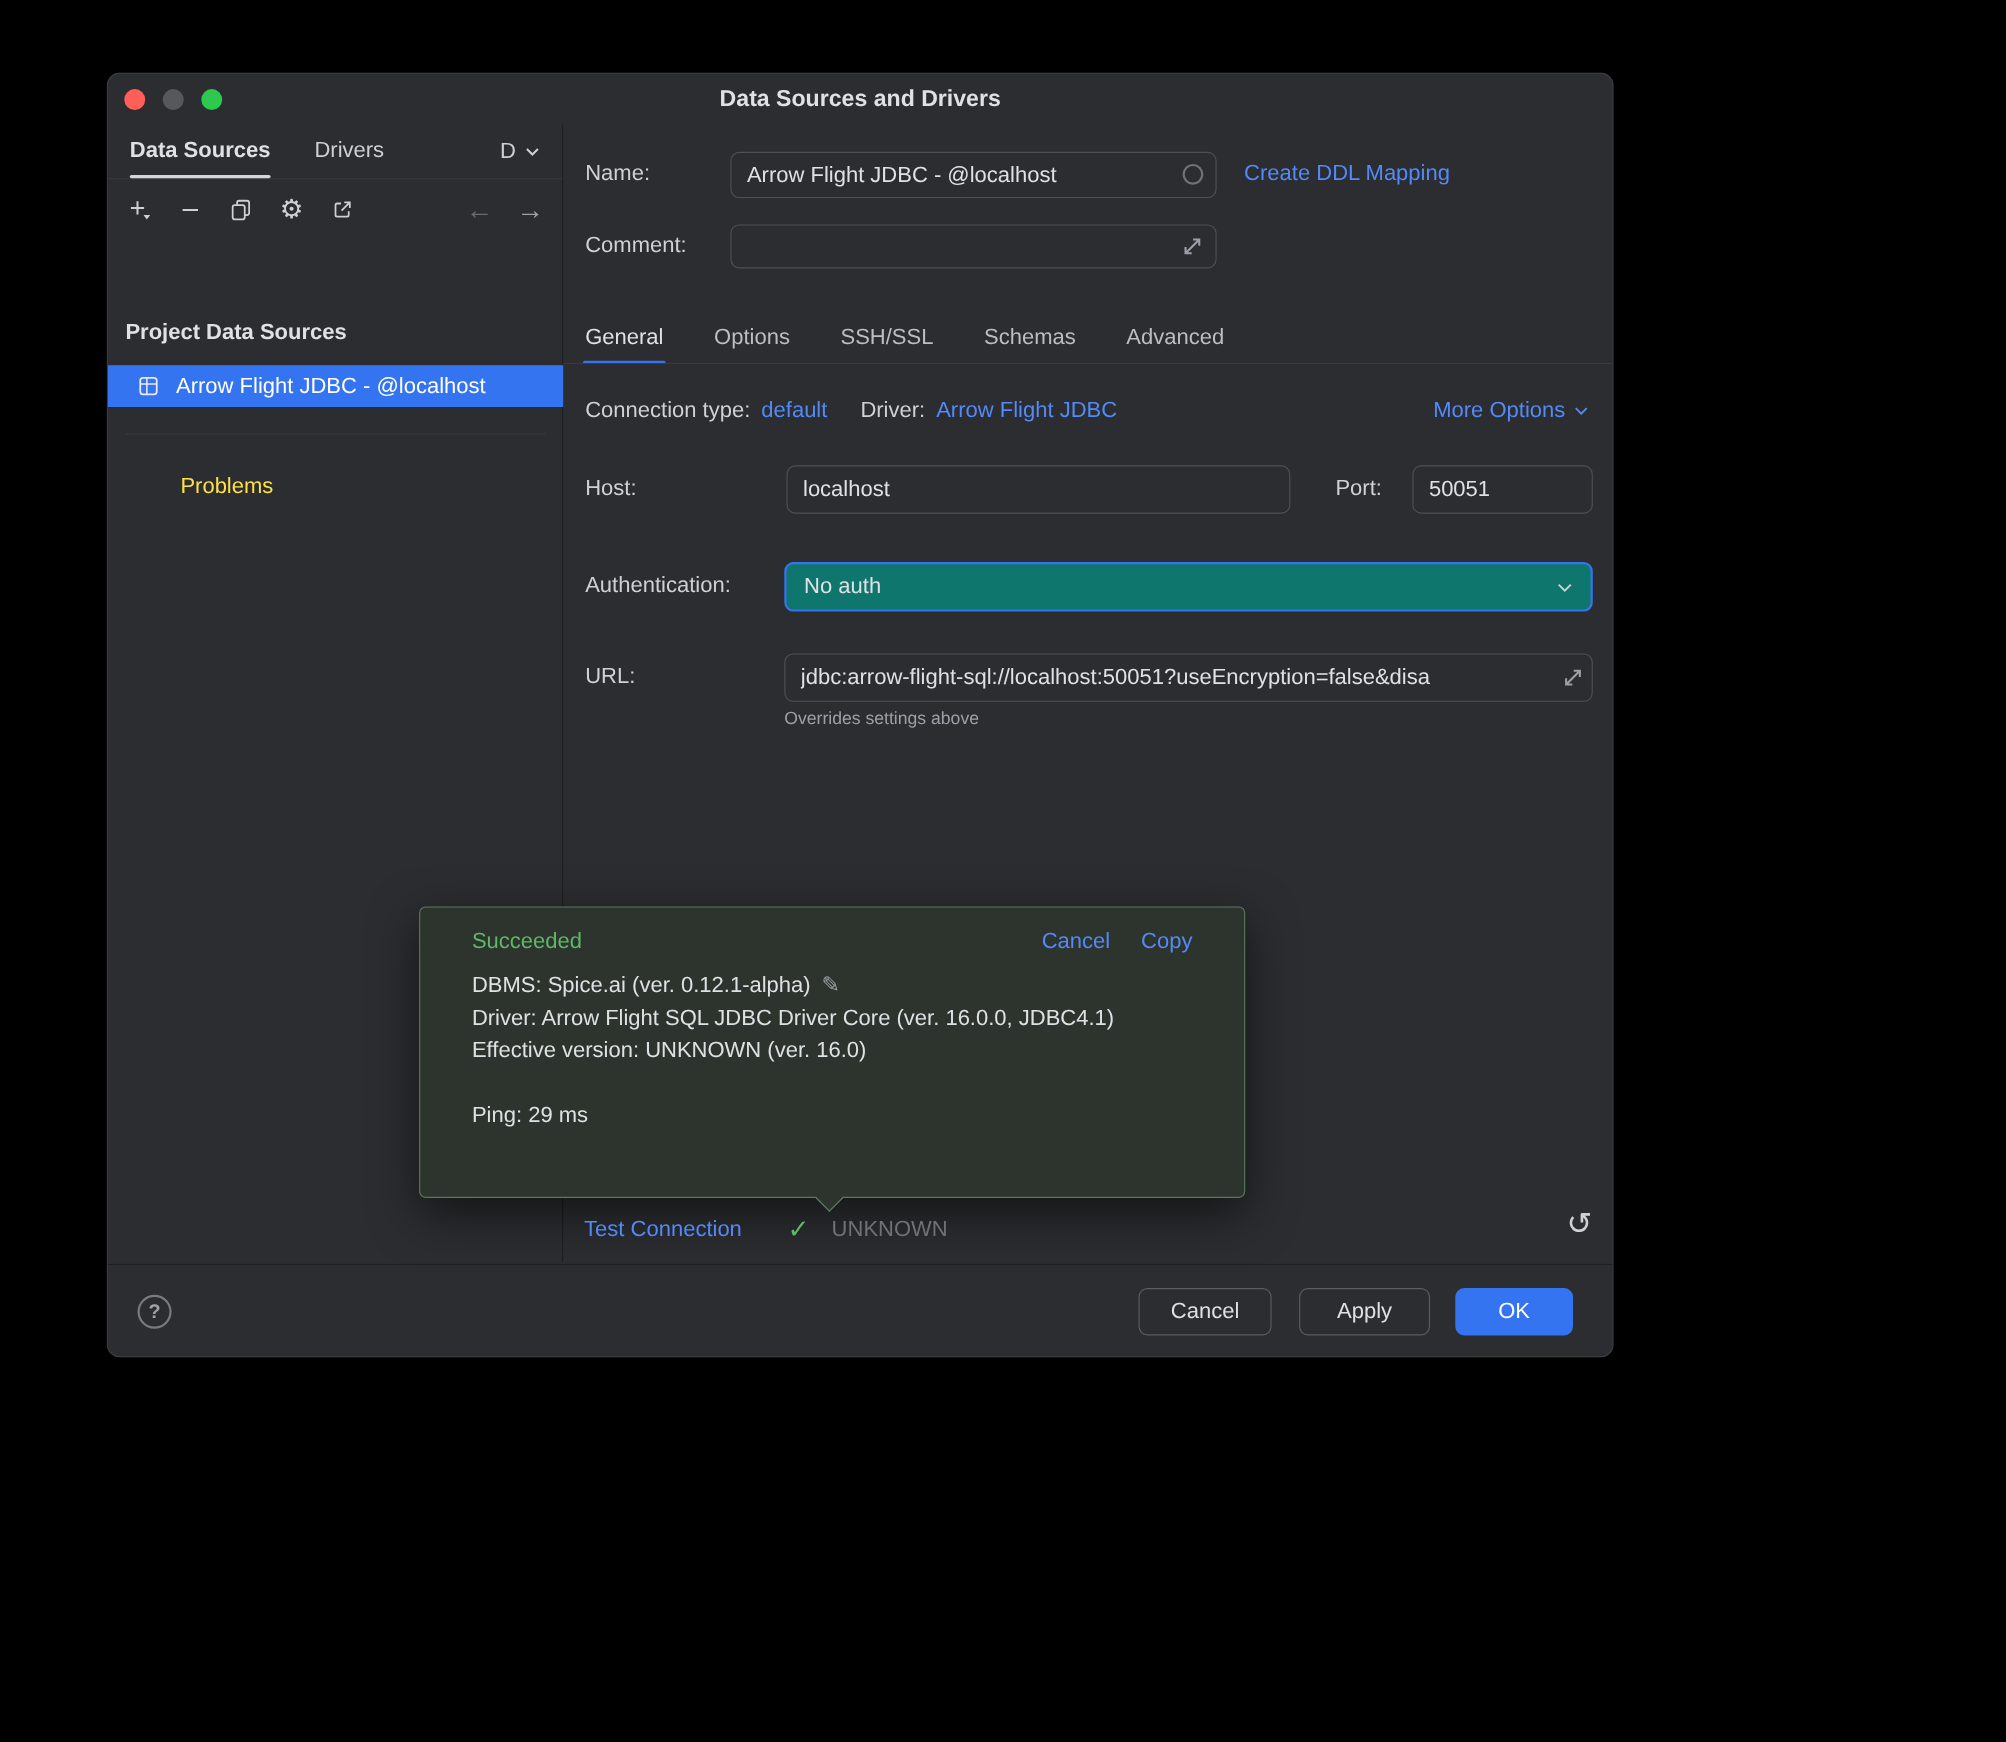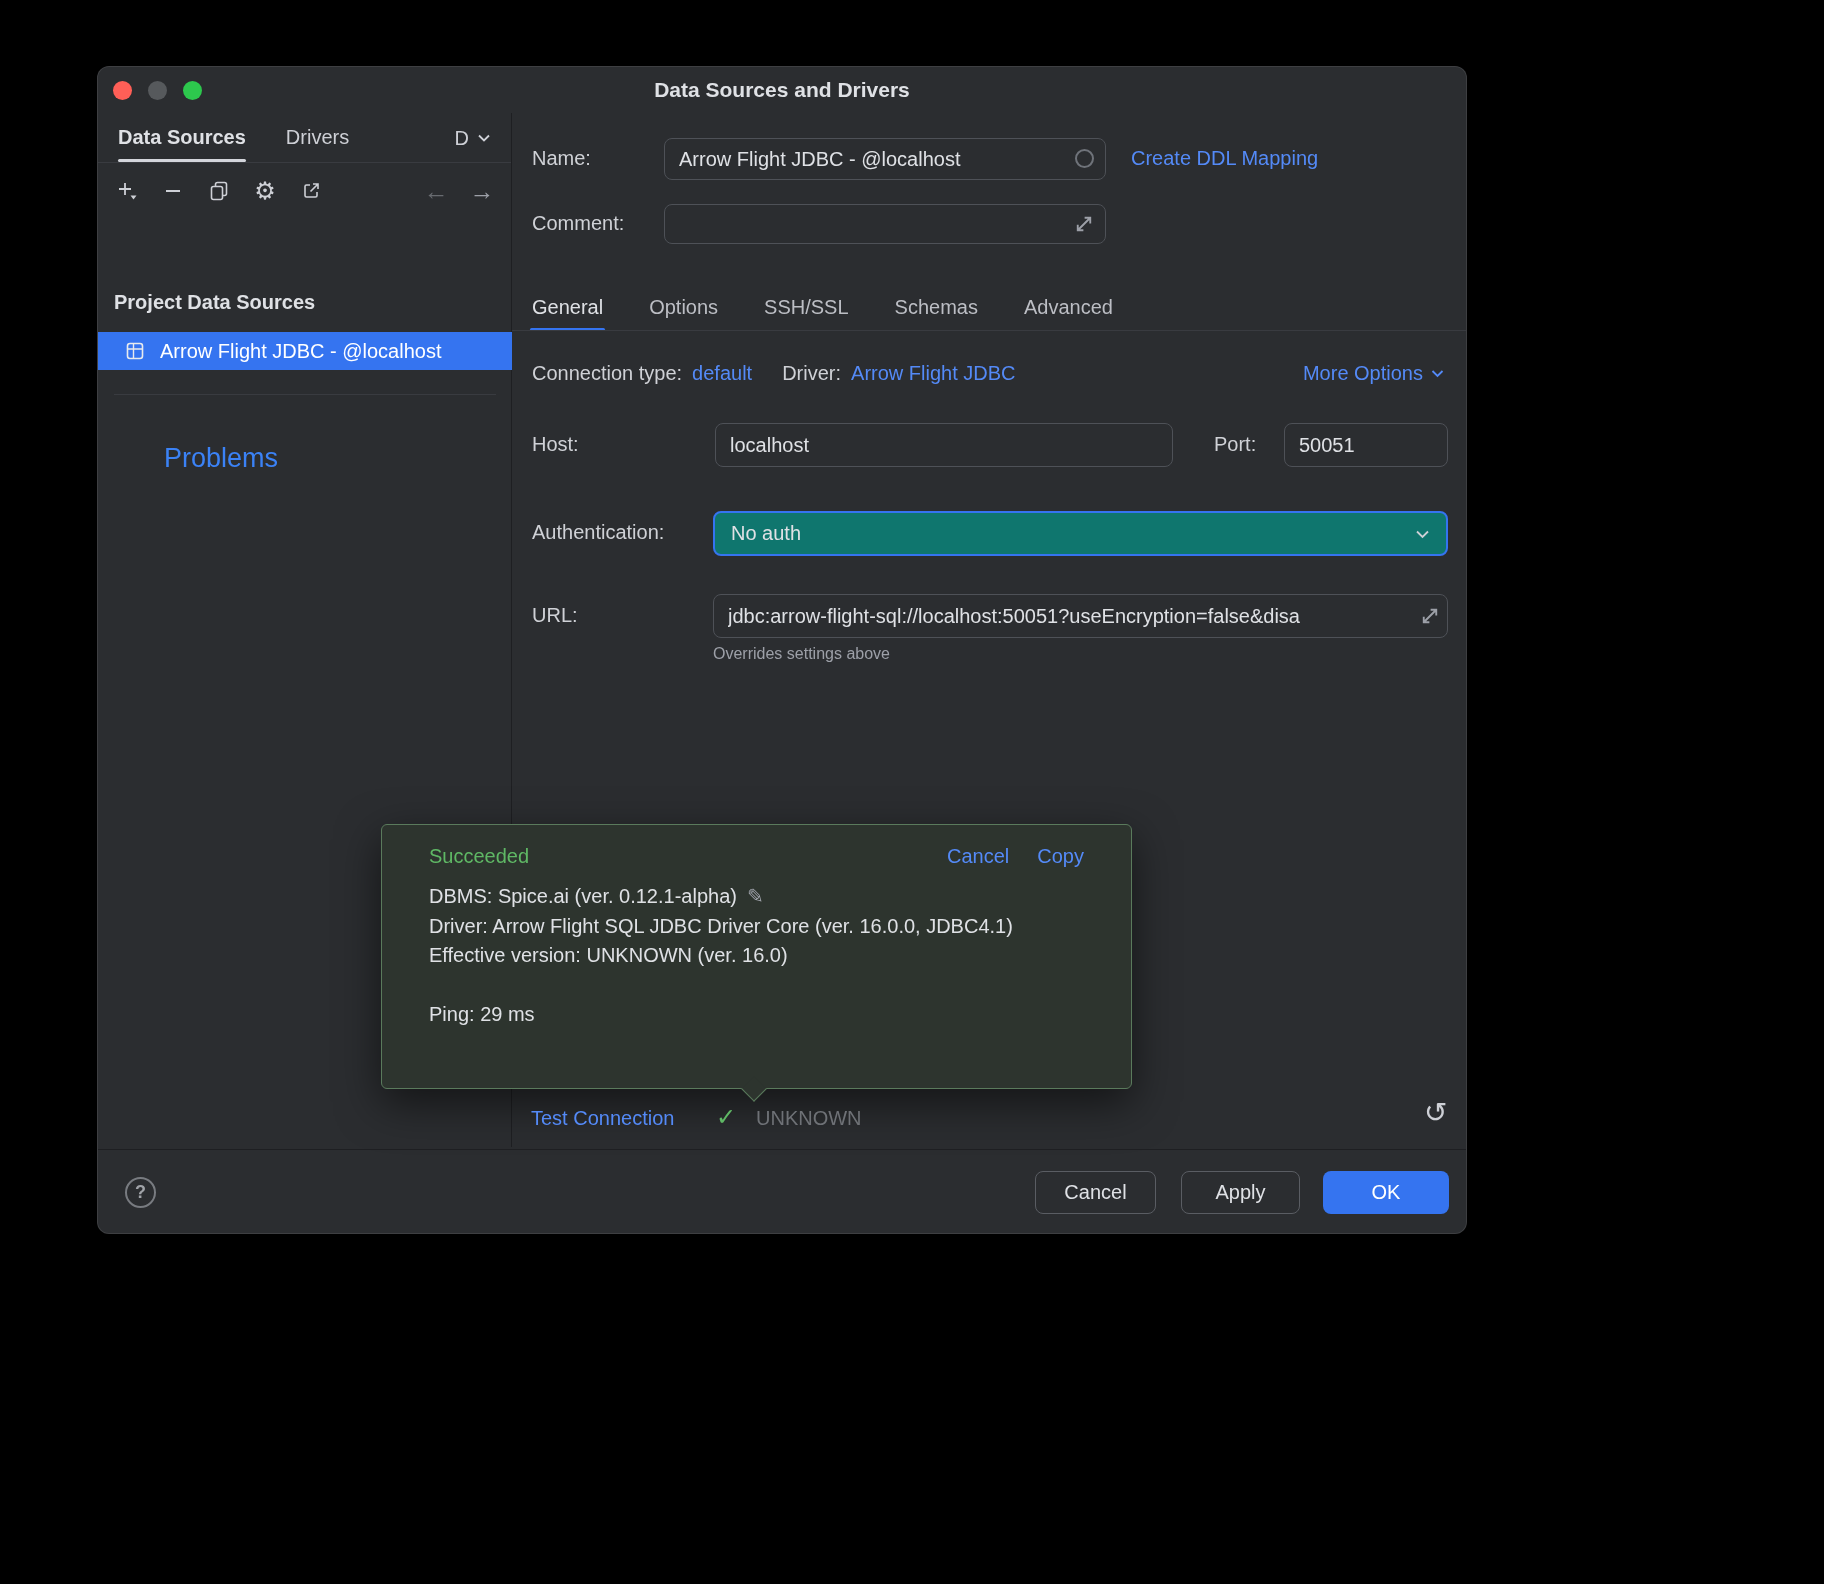--- a/index.html
+++ b/index.html
@@ -46,21 +46,21 @@
   .nav-arrow { font-size:25px; line-height:1; }
   .nav-arrow.dim { color:#686b70; }
   .nav-arrow.fwd { color:#9da0a8; }
   .gear-glyph { font-size:24px; line-height:1; color:#ced0d6; }
   .section-header { position:absolute; left:16px; top:178px; font-weight:bold;
     font-size:20px; color:#dfe1e5; }
   .selected-item { position:absolute; left:0; top:219px; width:414px; height:38px;
     background:#3574f0; display:flex; align-items:center; padding-left:26px; gap:14px;
     color:#fff; font-size:20px; }
   .side-divider { position:absolute; left:16px; top:281px; width:382px; height:1px; background:#393b40; }
-  .problems { position:absolute; left:66px; top:318px; font-size:27px; color:#3b82f6;margin-top:12px; }
+  .problems { position:absolute; left:66px; top:318px; font-size:20px; color:#fde047; }
 
   
   .flabel { position:absolute; font-size:20px; color:#cfd1d6; }
   .field {
     position:absolute; background:#2b2d30; border:1px solid #4e5157; border-radius:8px;
     color:#dfe1e5; font-size:20px; padding:0 14px; font-family:inherit; outline:none;
   }
   input.field::selection { background:#3574f0; }
   .ring { position:absolute; left:977px; top:82px; width:19px; height:19px;
     border:2px solid #6f737a; border-radius:50%; }
@@ -111,21 +111,21 @@
   .footer-divider { position:absolute; left:0; top:1082px; right:0; height:1px; background:#1e1f22; }
   .help { position:absolute; left:27px; top:1110px; width:31px; height:31px;
     border:2px solid #787b80; border-radius:50%; color:#a0a3a8;
     display:flex; align-items:center; justify-content:center; font-size:18px; font-weight:bold; }
   .btn { position:absolute; top:1104px; height:43px; border-radius:8px; font-size:20px;
     display:flex; align-items:center; justify-content:center; font-family:inherit; cursor:default; }
   .btn.secondary { background:transparent; border:1px solid #5a5d63; color:#dfe1e5; }
   .btn.primary { background:#3574f0; border:none; color:#fff; }
   #btn-cancel { left:937px; width:121px; }
   #btn-apply { left:1083px; width:119px; }
-  #btn-ok { left:1225px; width:126px; }
+  #btn-ok { left:1225px; width:107px; }
 
   svg { display:block; }
 </style>
 </head>
 <body>
 
 <div class="window">
 
   <div class="titlebar">
     <div class="traffic">

